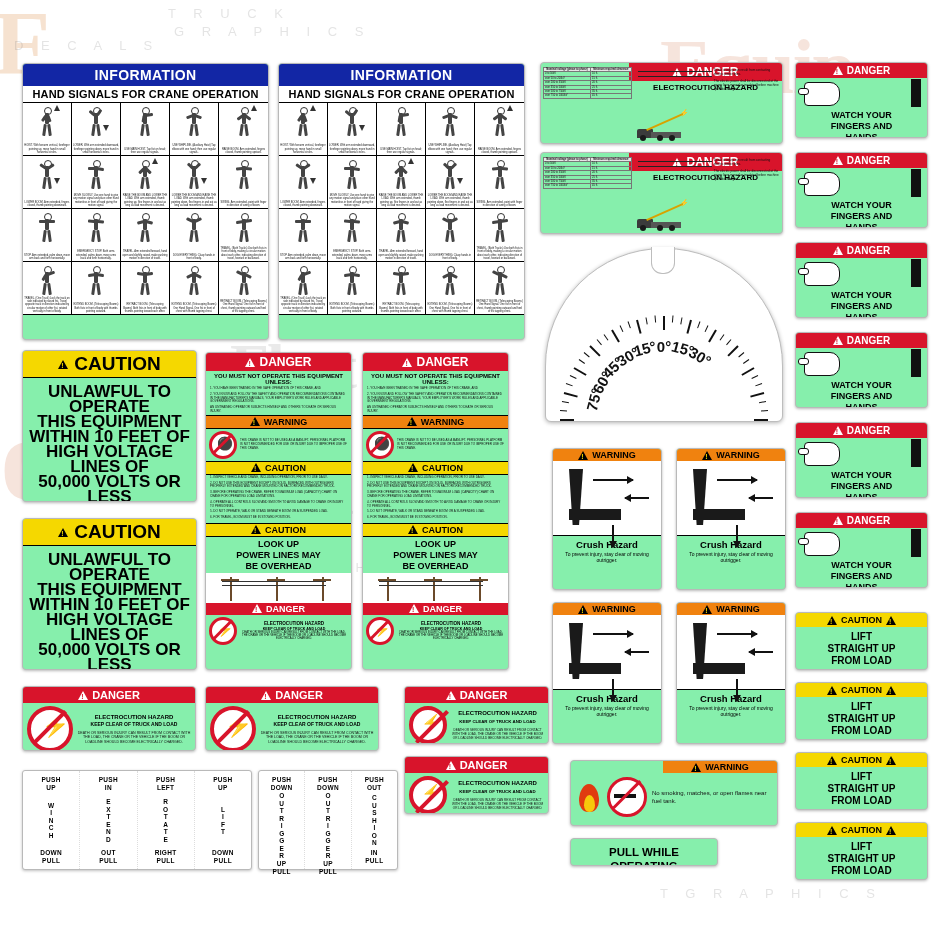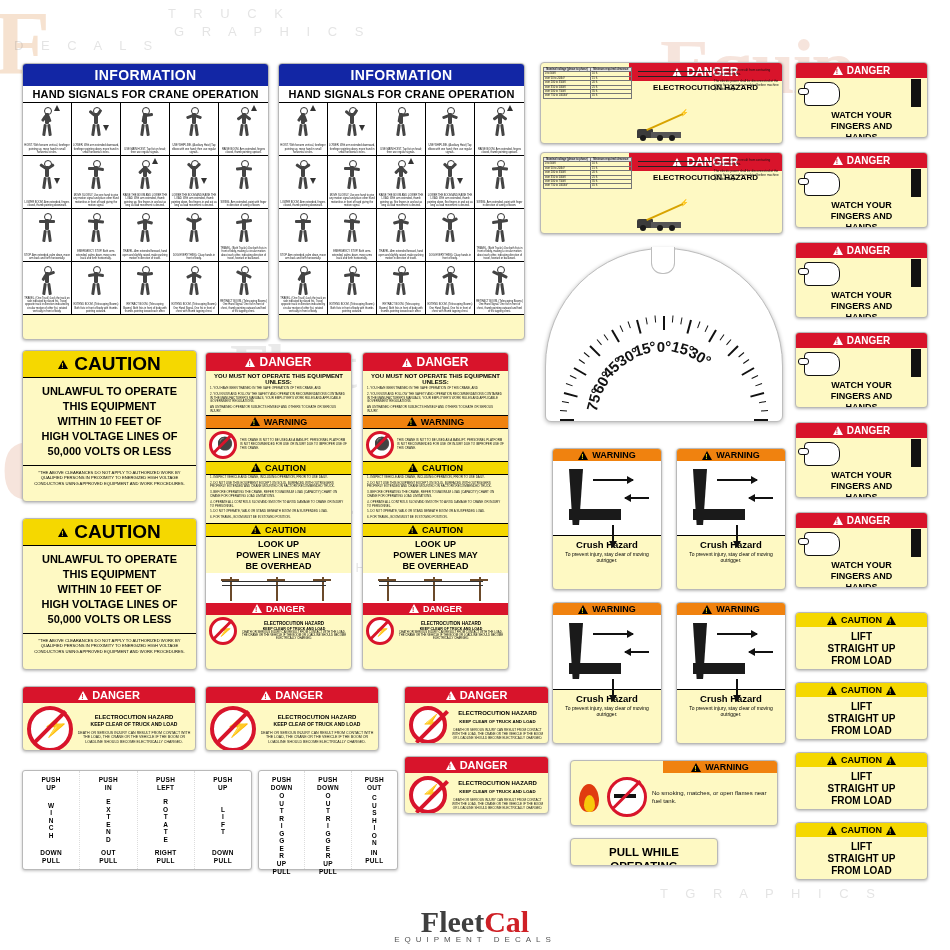--- a/index.html
+++ b/index.html
@@ -35,21 +35,21 @@
     letter-spacing:0;
     z-index:60;
   }
   .wm-footer .fleet{color:#3f3f3f;}
   .wm-footer .cal{color:#cf2026;}
   .wm-footer .sub{display:block;font-size:8px;letter-spacing:5px;color:#555;font-family:"Liberation Sans",sans-serif;font-weight:400;margin-top:-4px;}
 
   
   .card{
     position:absolute;
-    background:#fef9c3;
+    background:#86efac;
     border:1px solid #b9b9b9;
     border-radius:4px;
     box-shadow:0 1px 3px rgba(0,0,0,.28);
     box-sizing:border-box;
     overflow:hidden;
     z-index:10;
   }
   .hdr{
     color:#fff;font-weight:700;text-align:center;
     display:flex;align-items:center;justify-content:center;gap:4px;
@@ -103,21 +103,21 @@
   .arrow-up{position:absolute;width:0;height:0;border-left:3px solid transparent;border-right:3px solid transparent;border-bottom:6px solid #333;}
   .arrow-dn{position:absolute;width:0;height:0;border-left:3px solid transparent;border-right:3px solid transparent;border-top:6px solid #333;}
 
   
   .cautbox .cbar{
     background:#f5d800;color:#000;font-weight:700;font-size:19px;
     text-align:center;padding:2px 0;border-bottom:1px solid #000;
     display:flex;align-items:center;justify-content:center;gap:6px;
   }
   .cautbox .lines{padding:6px 4px 2px;text-align:center;}
-  .cautbox .lines div{font-weight:700;font-size:11px;line-height:15px;color:#000;}
+  .cautbox .lines div{font-weight:700;font-size:17px;line-height:15px;color:#000;}
   .cautbox .fine{font-size:4.2px;line-height:5.4px;padding:4px 6px 5px;border-top:1px solid #000;margin-top:4px;text-align:center;color:#000;}
 
   
   .dsheet{font-size:0;}
   .dsheet .hdr{font-size:12px;padding:2px 0;}
   .dsheet .sec-title{font-weight:700;font-size:6px;text-align:center;padding:2px 0 1px;color:#000;}
   .dsheet .fine{font-size:3px;line-height:3.8px;padding:1px 4px;color:#111;text-align:left;}
   .dsheet .ylw{background:#f5d800;color:#000;font-weight:700;font-size:9px;text-align:center;padding:1px 0;border-top:1px solid #000;border-bottom:1px solid #000;display:flex;align-items:center;justify-content:center;gap:4px;}
   .dsheet .org{background:#f0820f;color:#000;font-weight:700;font-size:9px;text-align:center;padding:1px 0;border-top:1px solid #000;border-bottom:1px solid #000;display:flex;align-items:center;justify-content:center;gap:4px;}
   .dsheet .red{background:#d8142b;color:#fff;font-weight:700;font-size:9px;text-align:center;padding:1px 0;display:flex;align-items:center;justify-content:center;gap:4px;}
@@ -1564,18 +1564,14 @@
     </div>
   </div>
 
   <div class="card" style="left:570px;top:838px;width:148px;height:28px;">
     <div class="pwo">
       <div>PULL WHILE OPERATING</div>
       <div>OUTRIGGERS</div>
     </div>
   </div>
 
-  <div class="wm-footer">
-    <span class="fleet">Fleet</span><span class="cal">Cal</span>
-    <span class="sub">EQUIPMENT DECALS</span>
-  </div>
 
 </div>
 
 </body></html>

